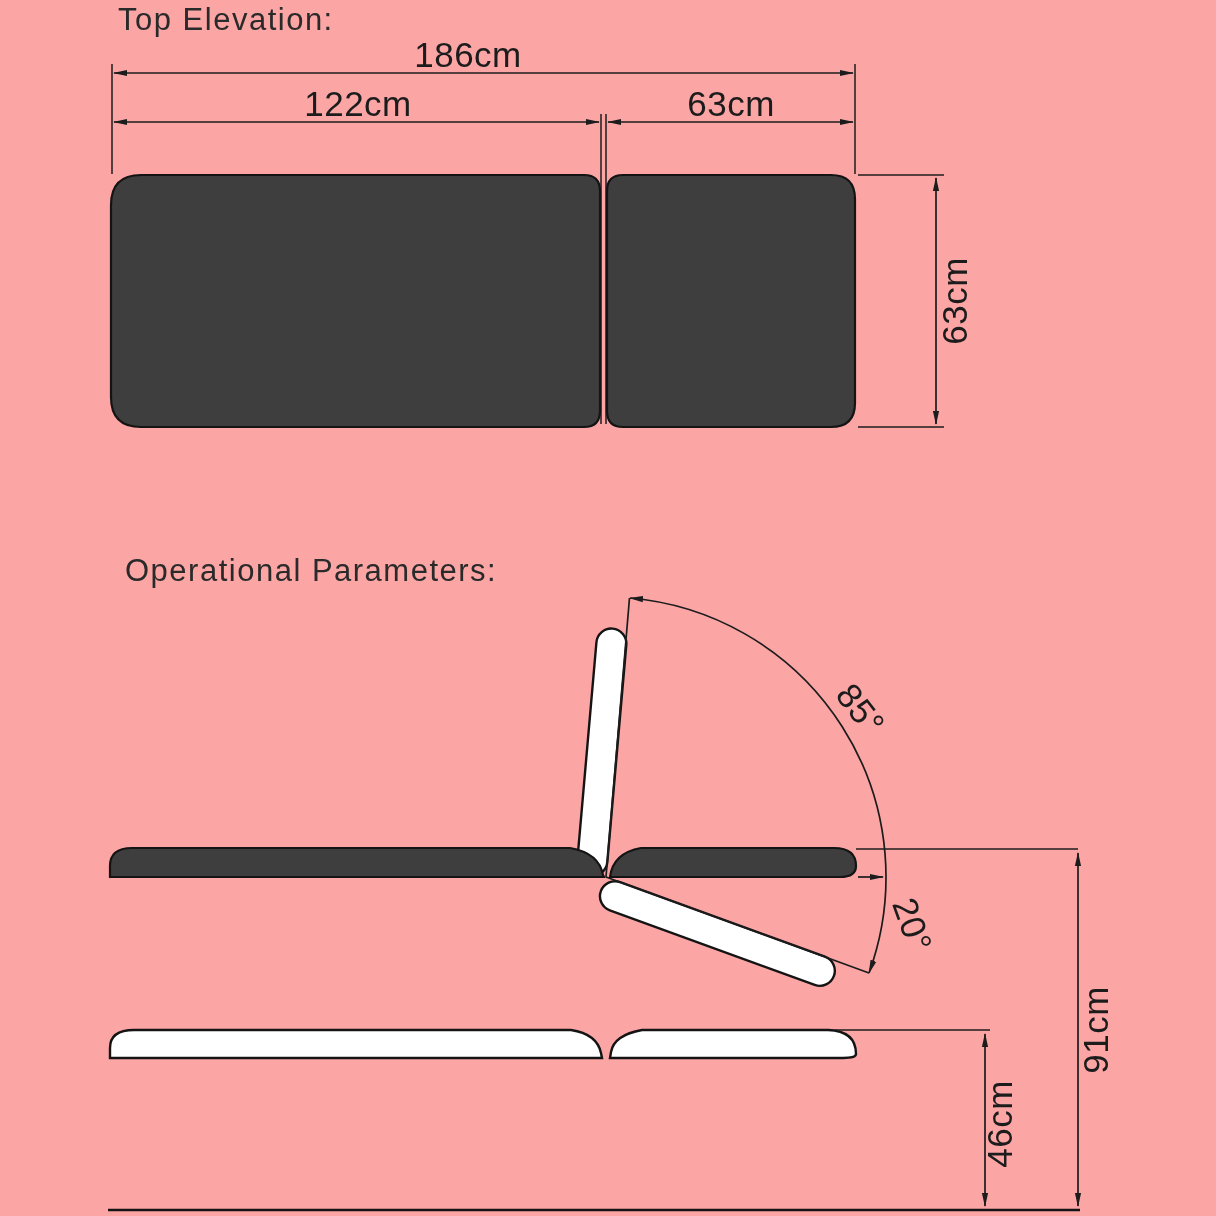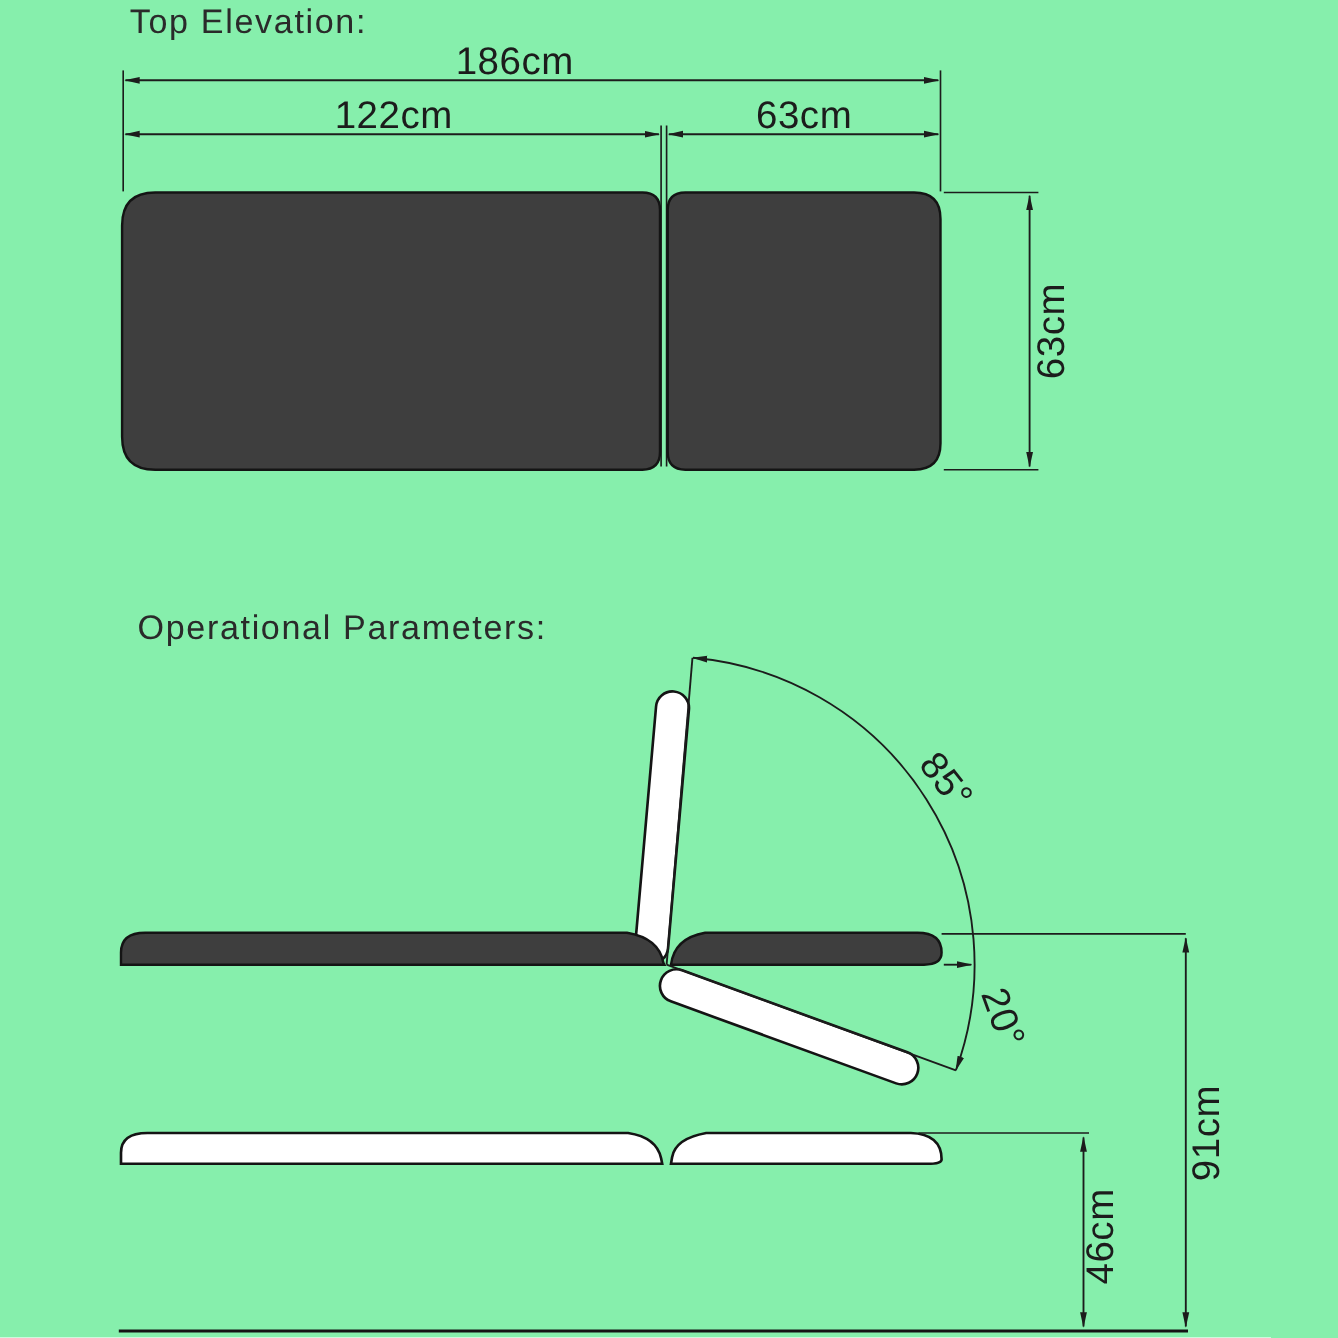--- a/index.html
+++ b/index.html
@@ -7,21 +7,21 @@
     padding: 0;
     background: #ffffff;
     width: 1216px;
     height: 1216px;
     overflow: hidden;
   }
   .stage {
     position: relative;
     width: 1216px;
     height: 1216px;
-    background: #86efac;
+    background: #fca5a5;
     text-align: center;
   }
   svg { display: block; }
   
   .dimline {
     stroke: #1c1c1c;
     stroke-width: 1.7;
     fill: none;
   }
   .extline {

